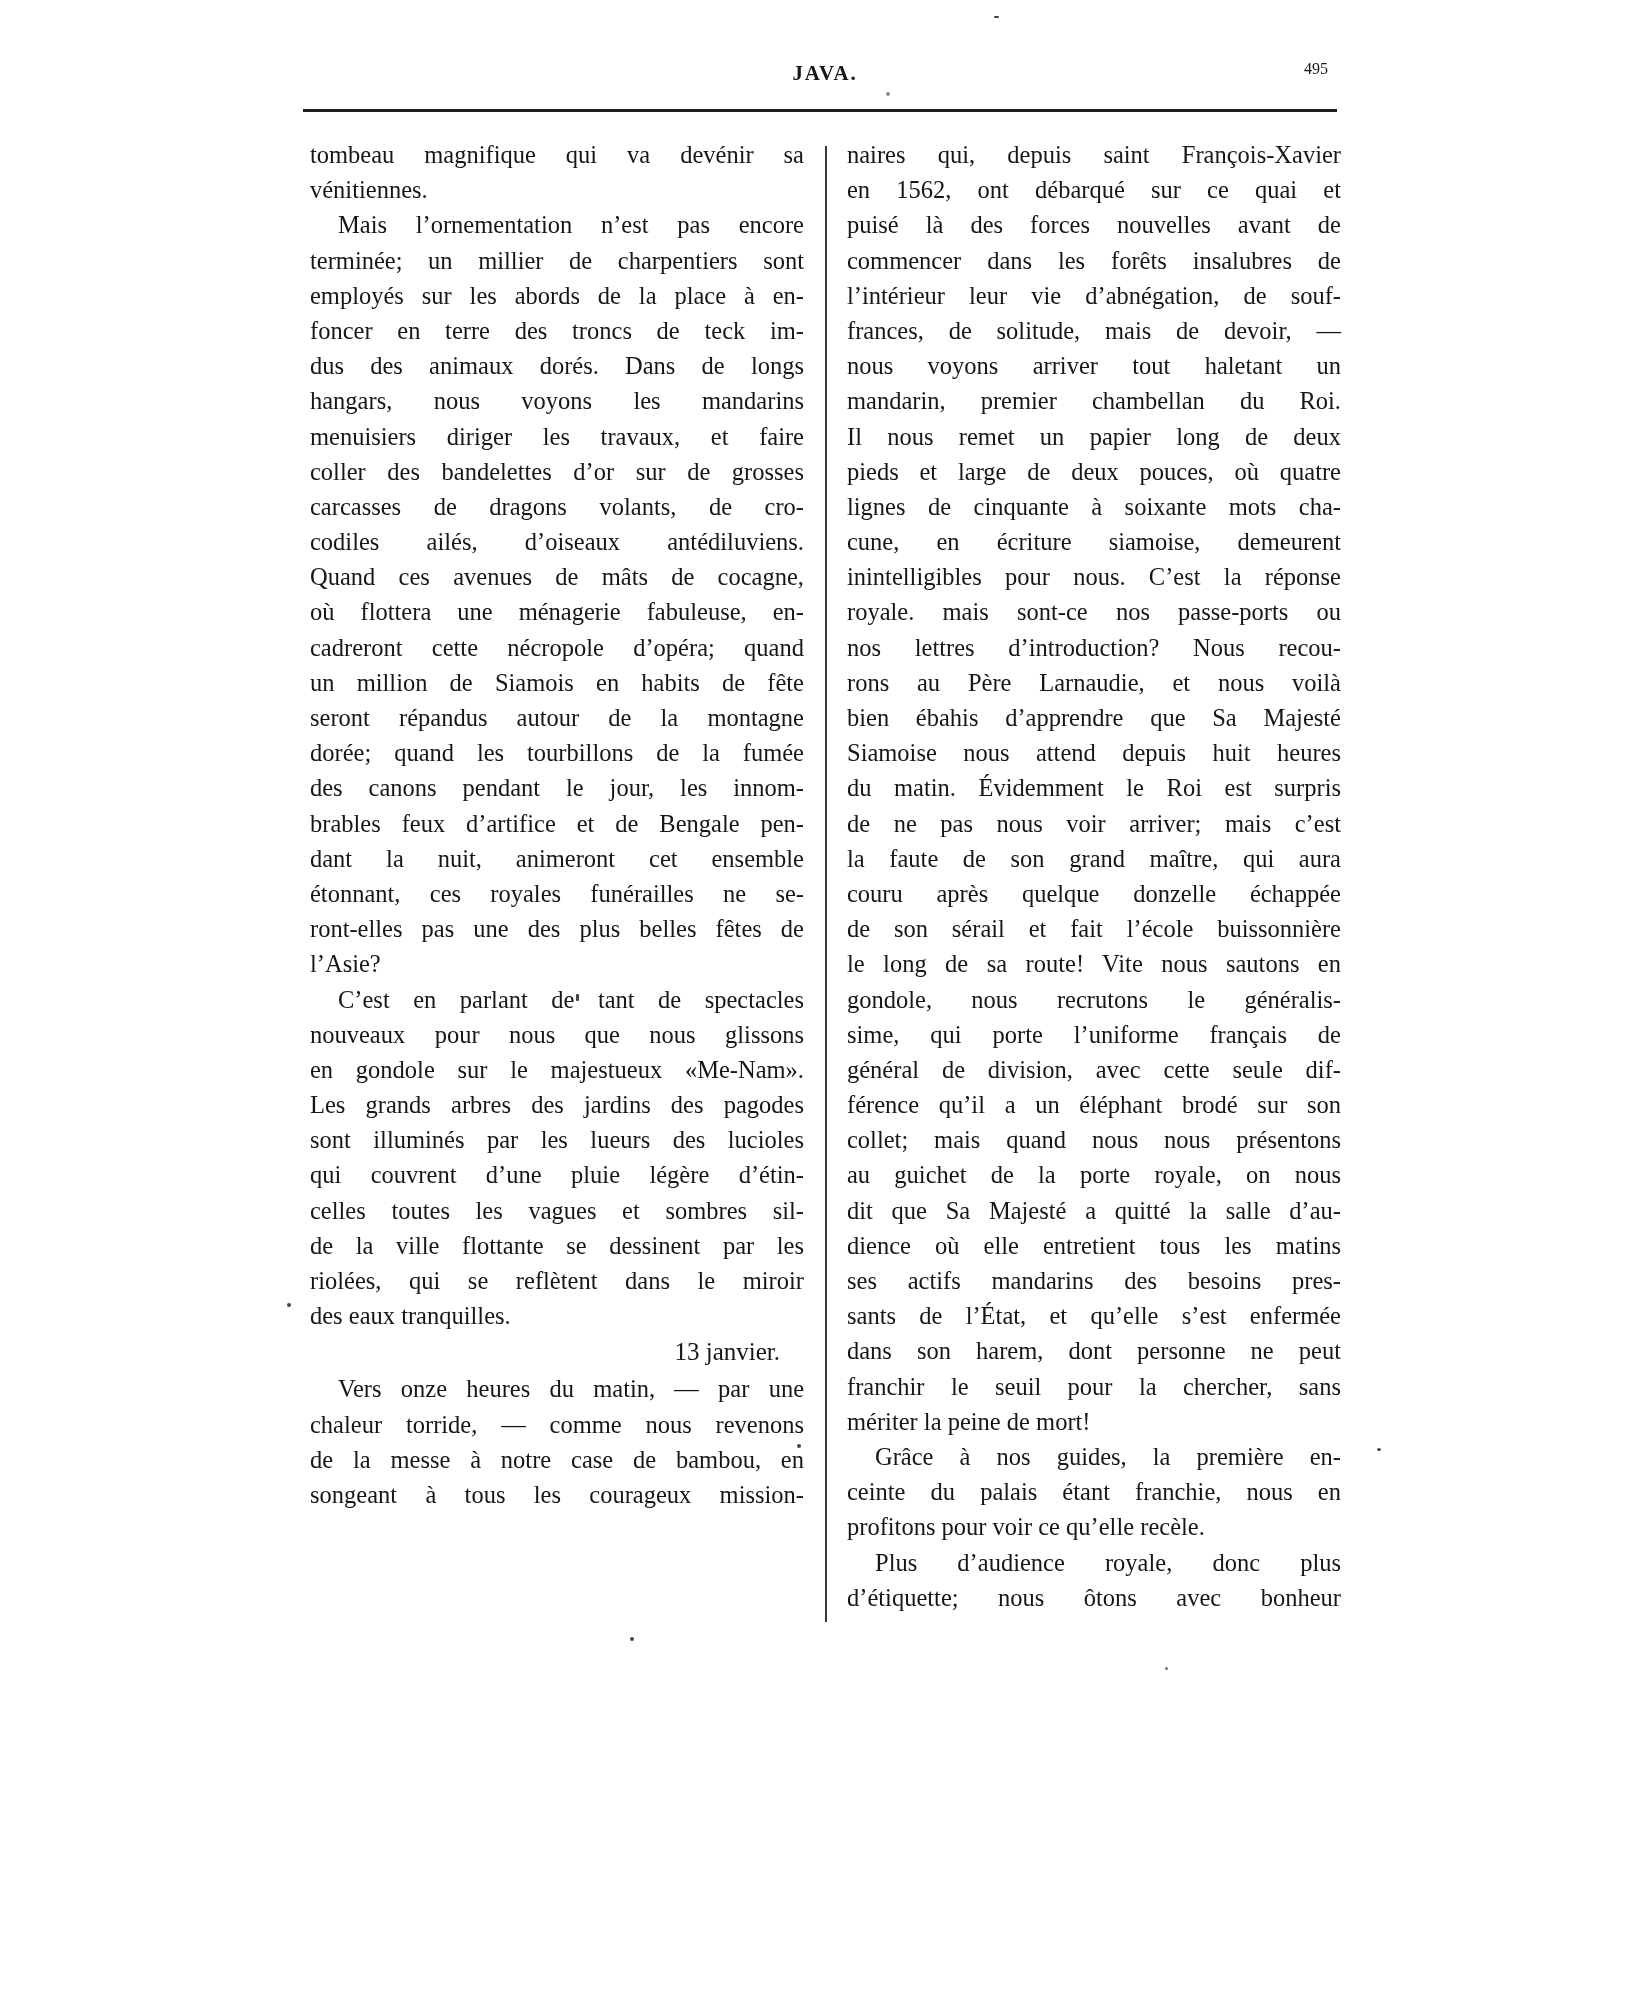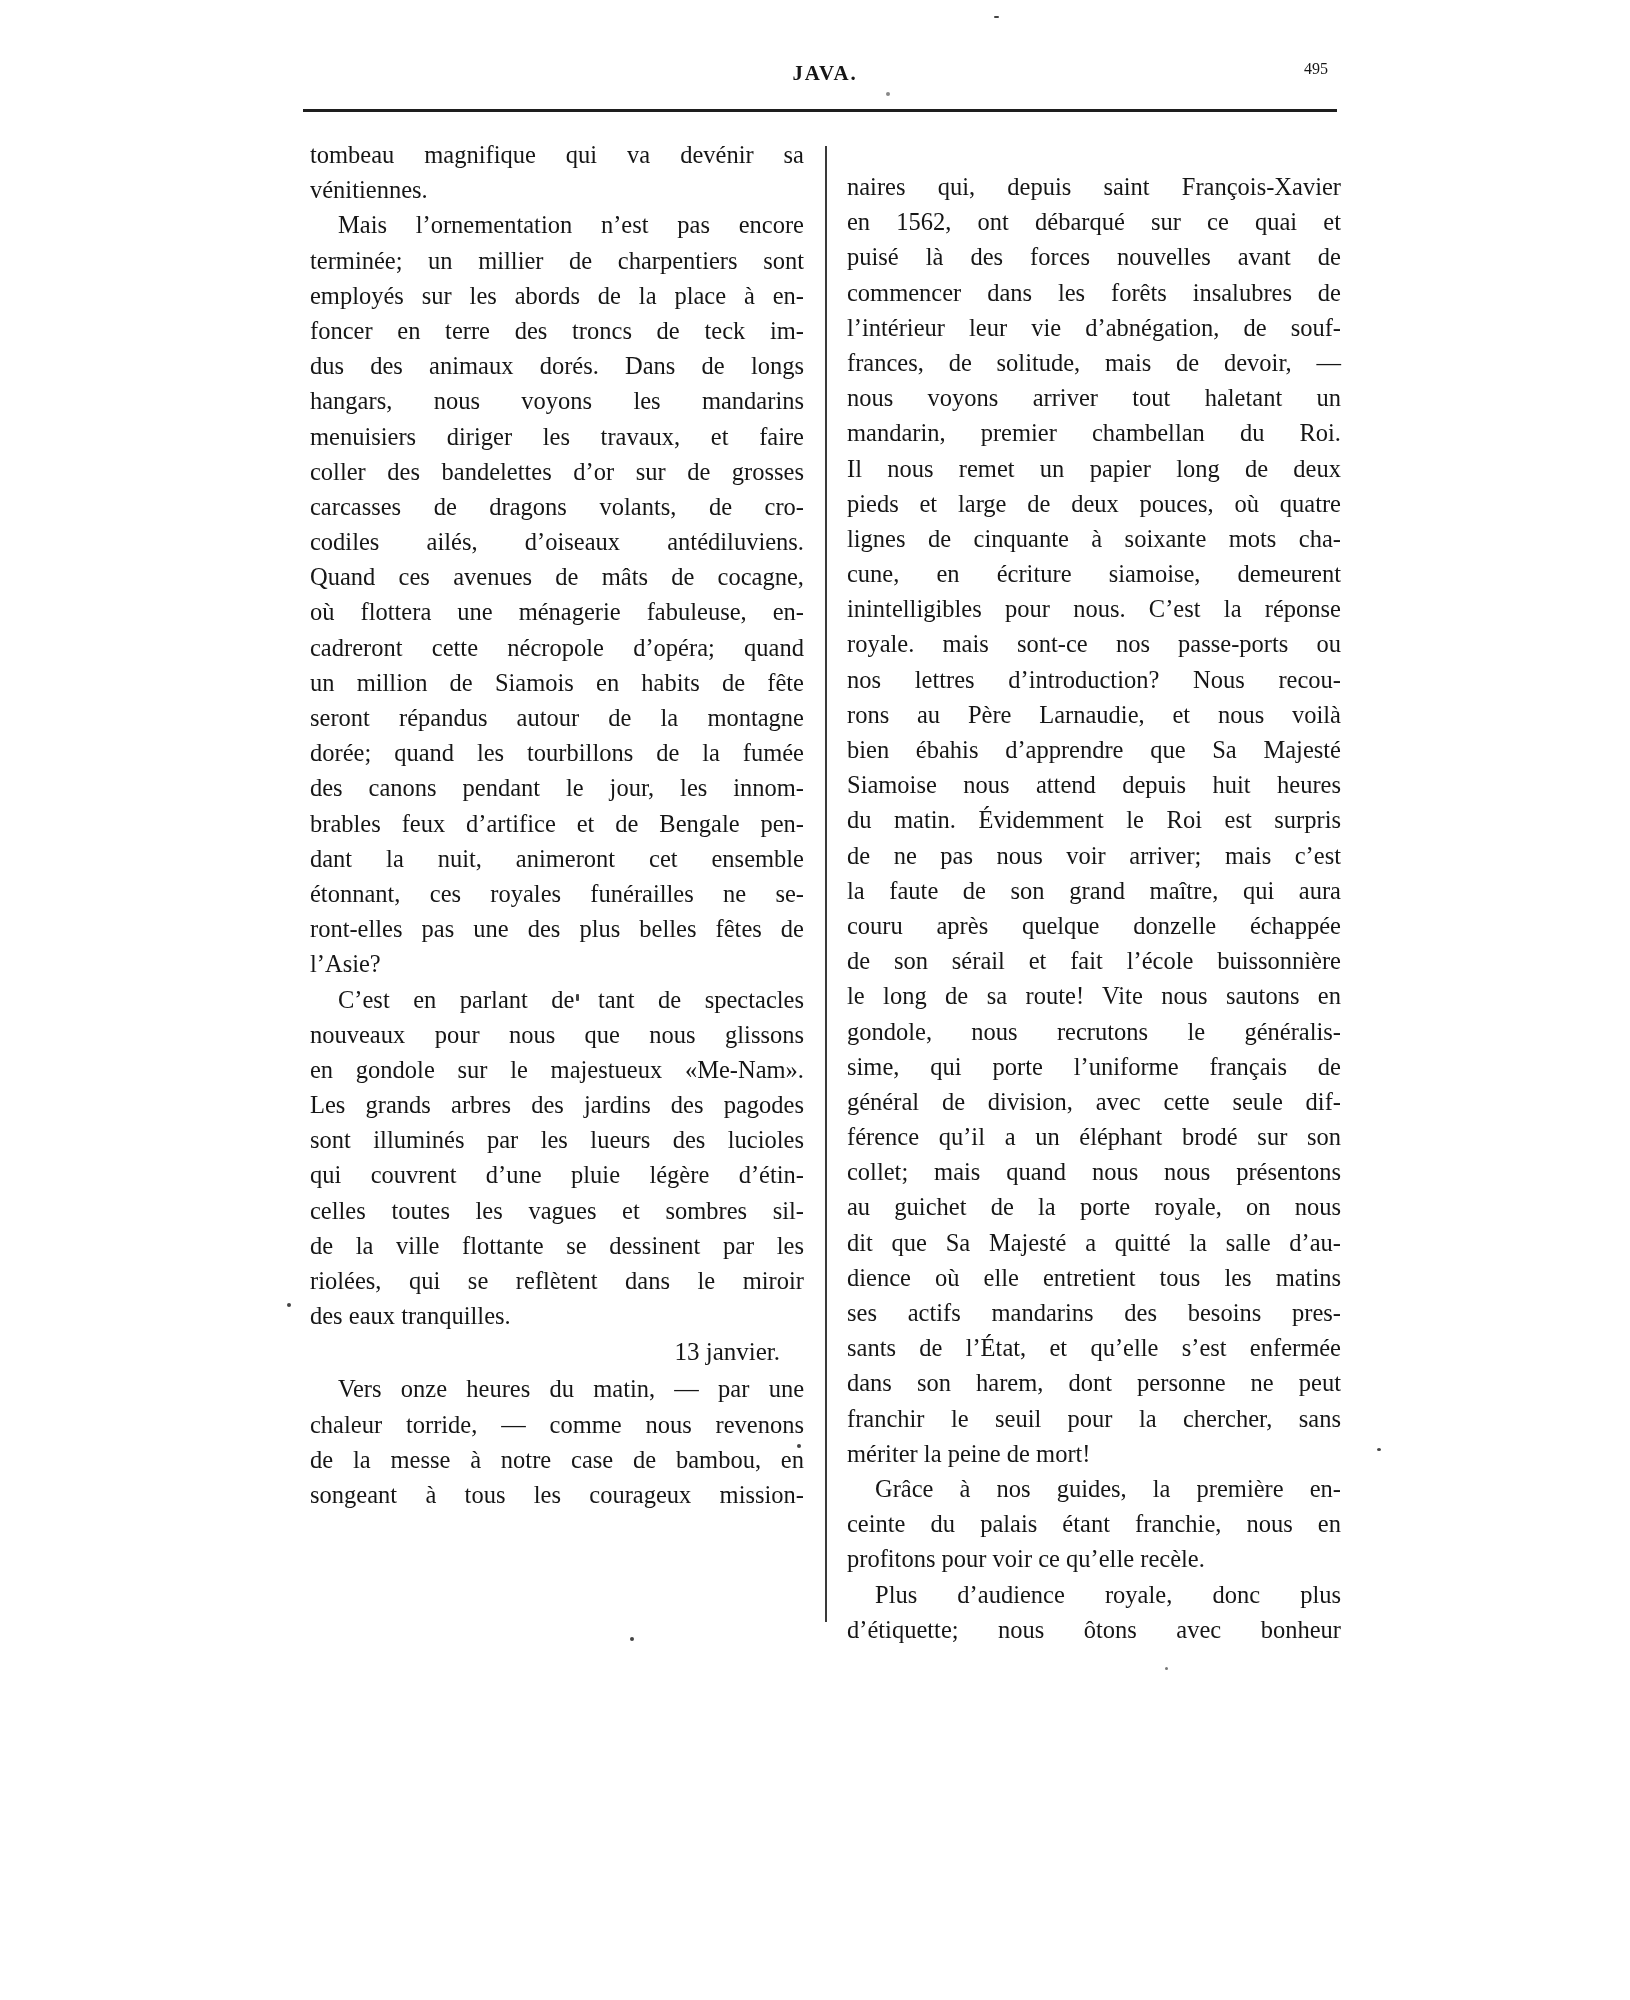--- a/index.html
+++ b/index.html
@@ -52,21 +52,21 @@
       background: #1e1e1e;
     }
     .column {
       position: absolute;
       top: 137px;
       width: 494px;
       font-size: 24.5px;
       line-height: 35.2px;
     }
     .col-left { left: 310px; }
-    .col-right { left: 847px; margin-top: 32px; }
+    .col-right { left: 847px; }
     .line {
       display: block;
       white-space: nowrap;
       text-align: justify;
       text-align-last: justify;
       height: 35.2px;
       overflow: visible;
     }
     .line.last { text-align-last: left; }
     .line.indent { padding-left: 28px; }

